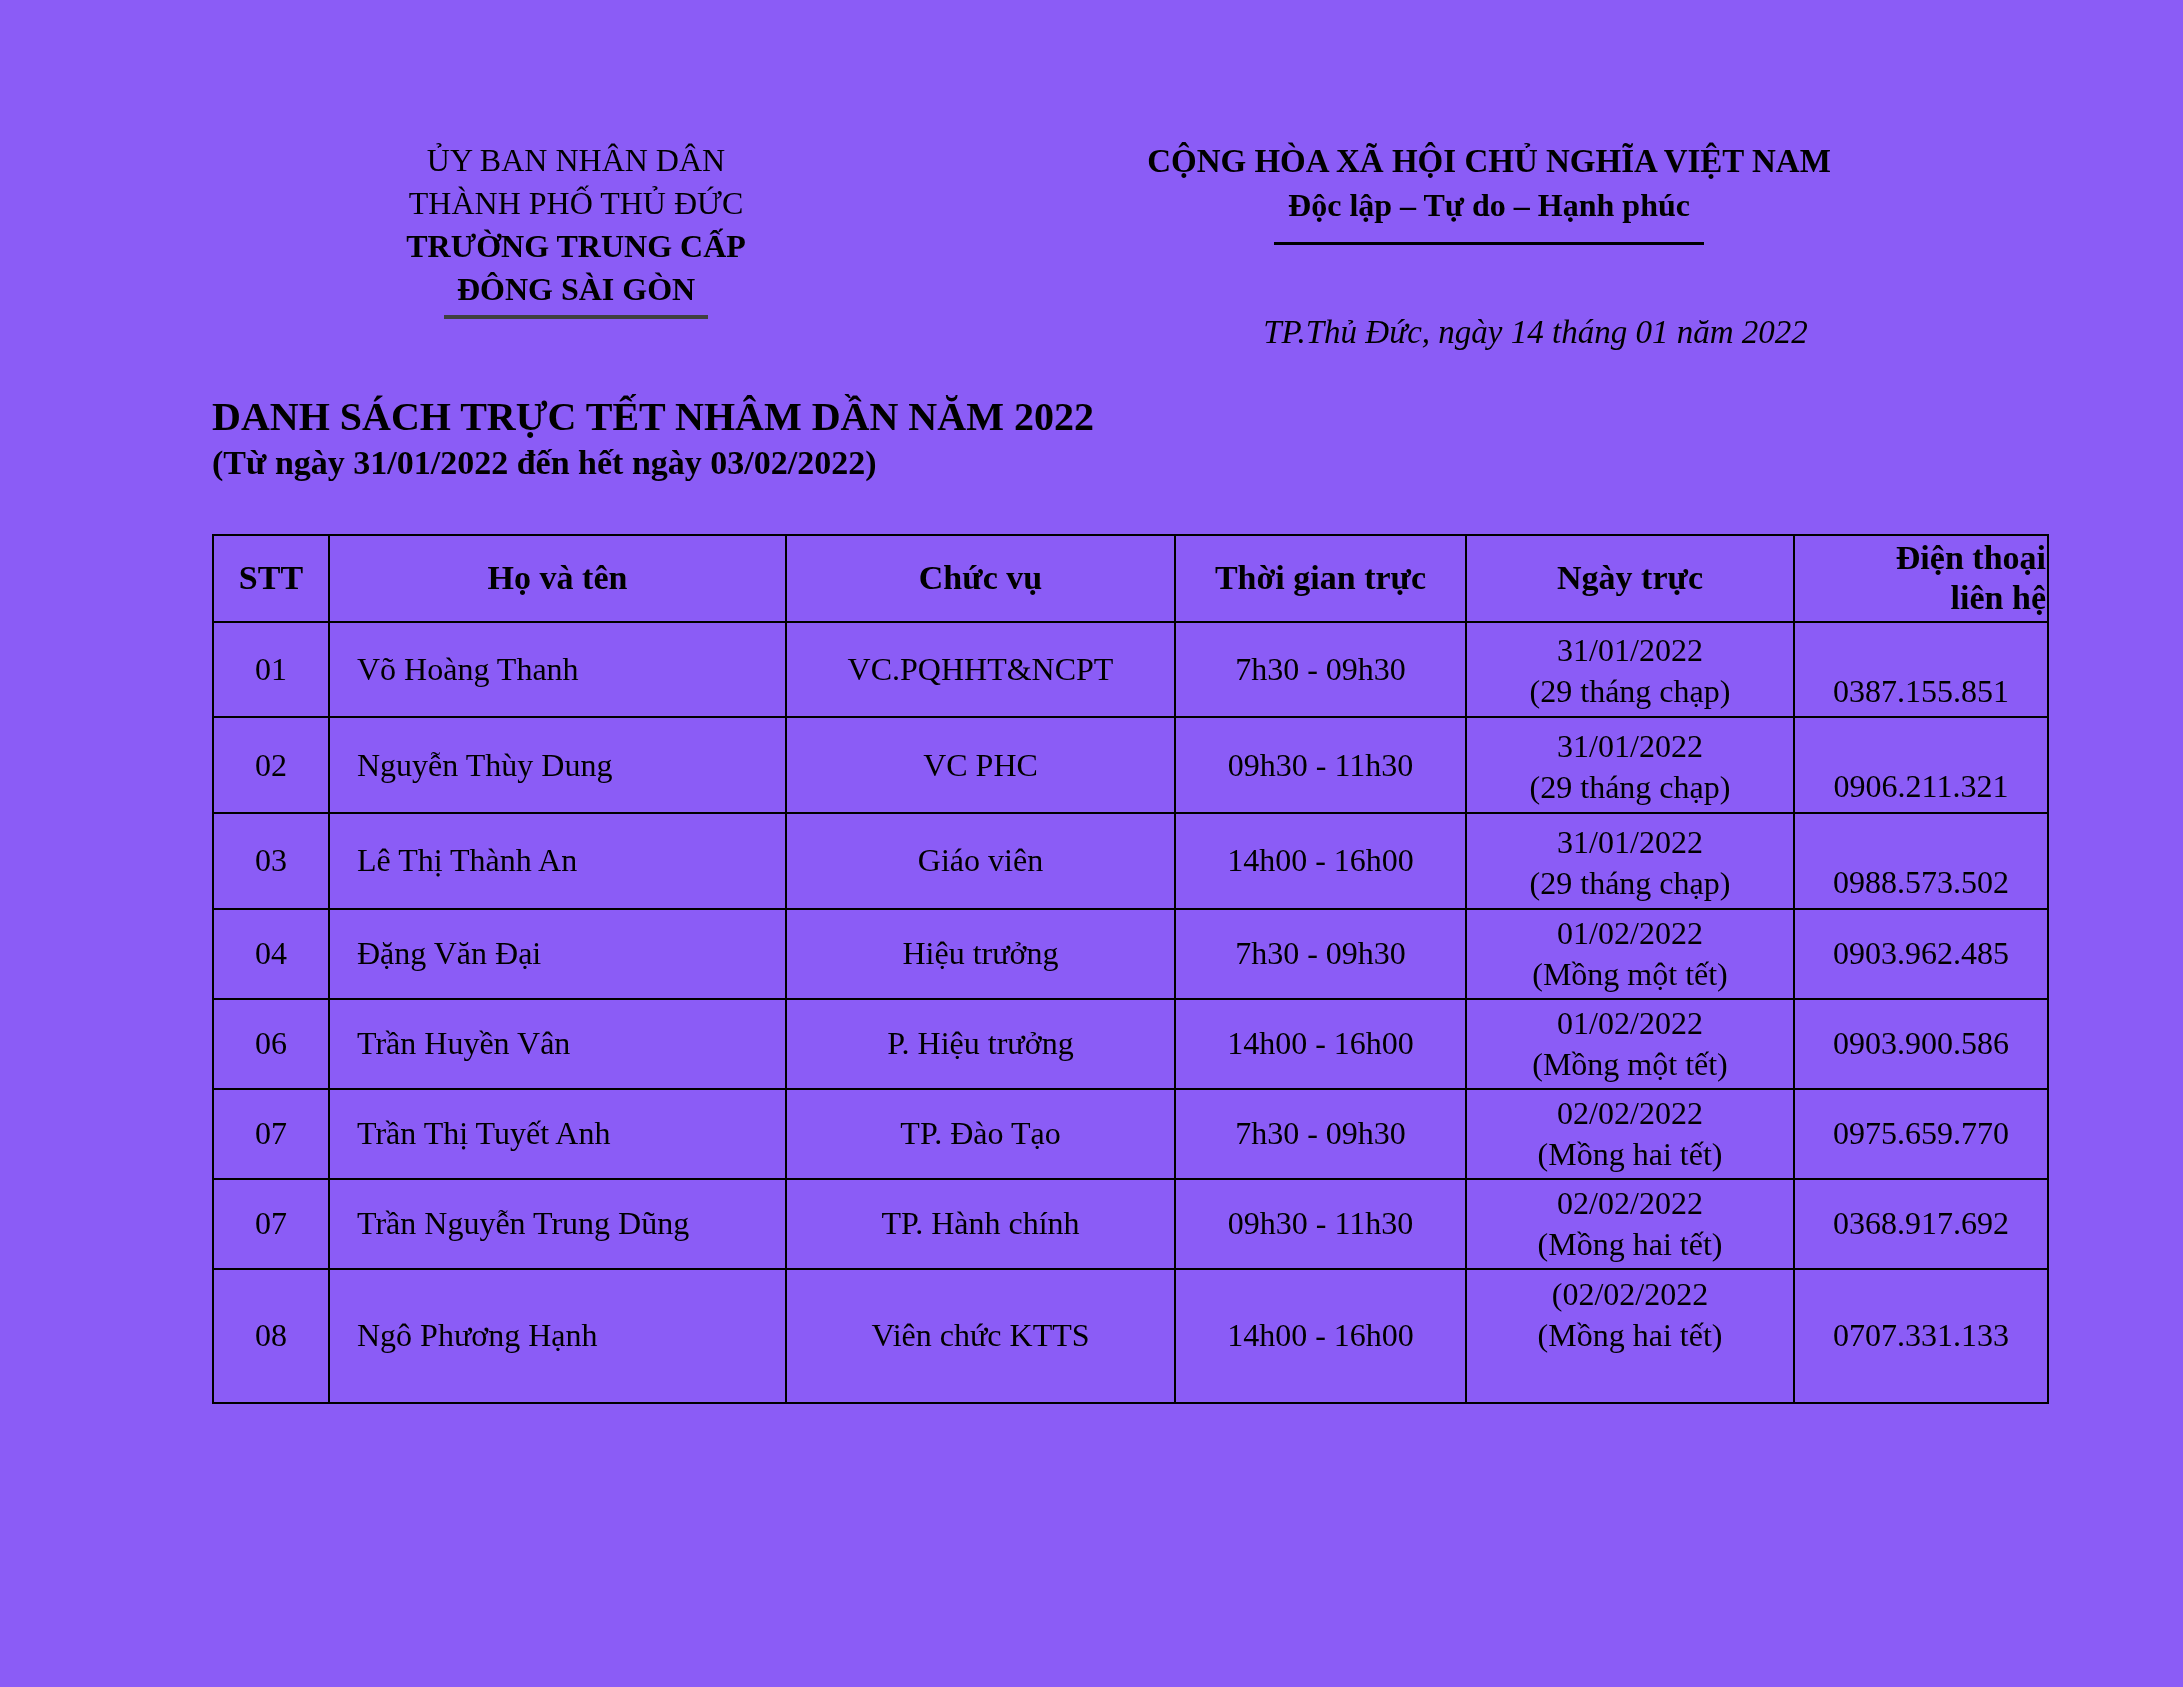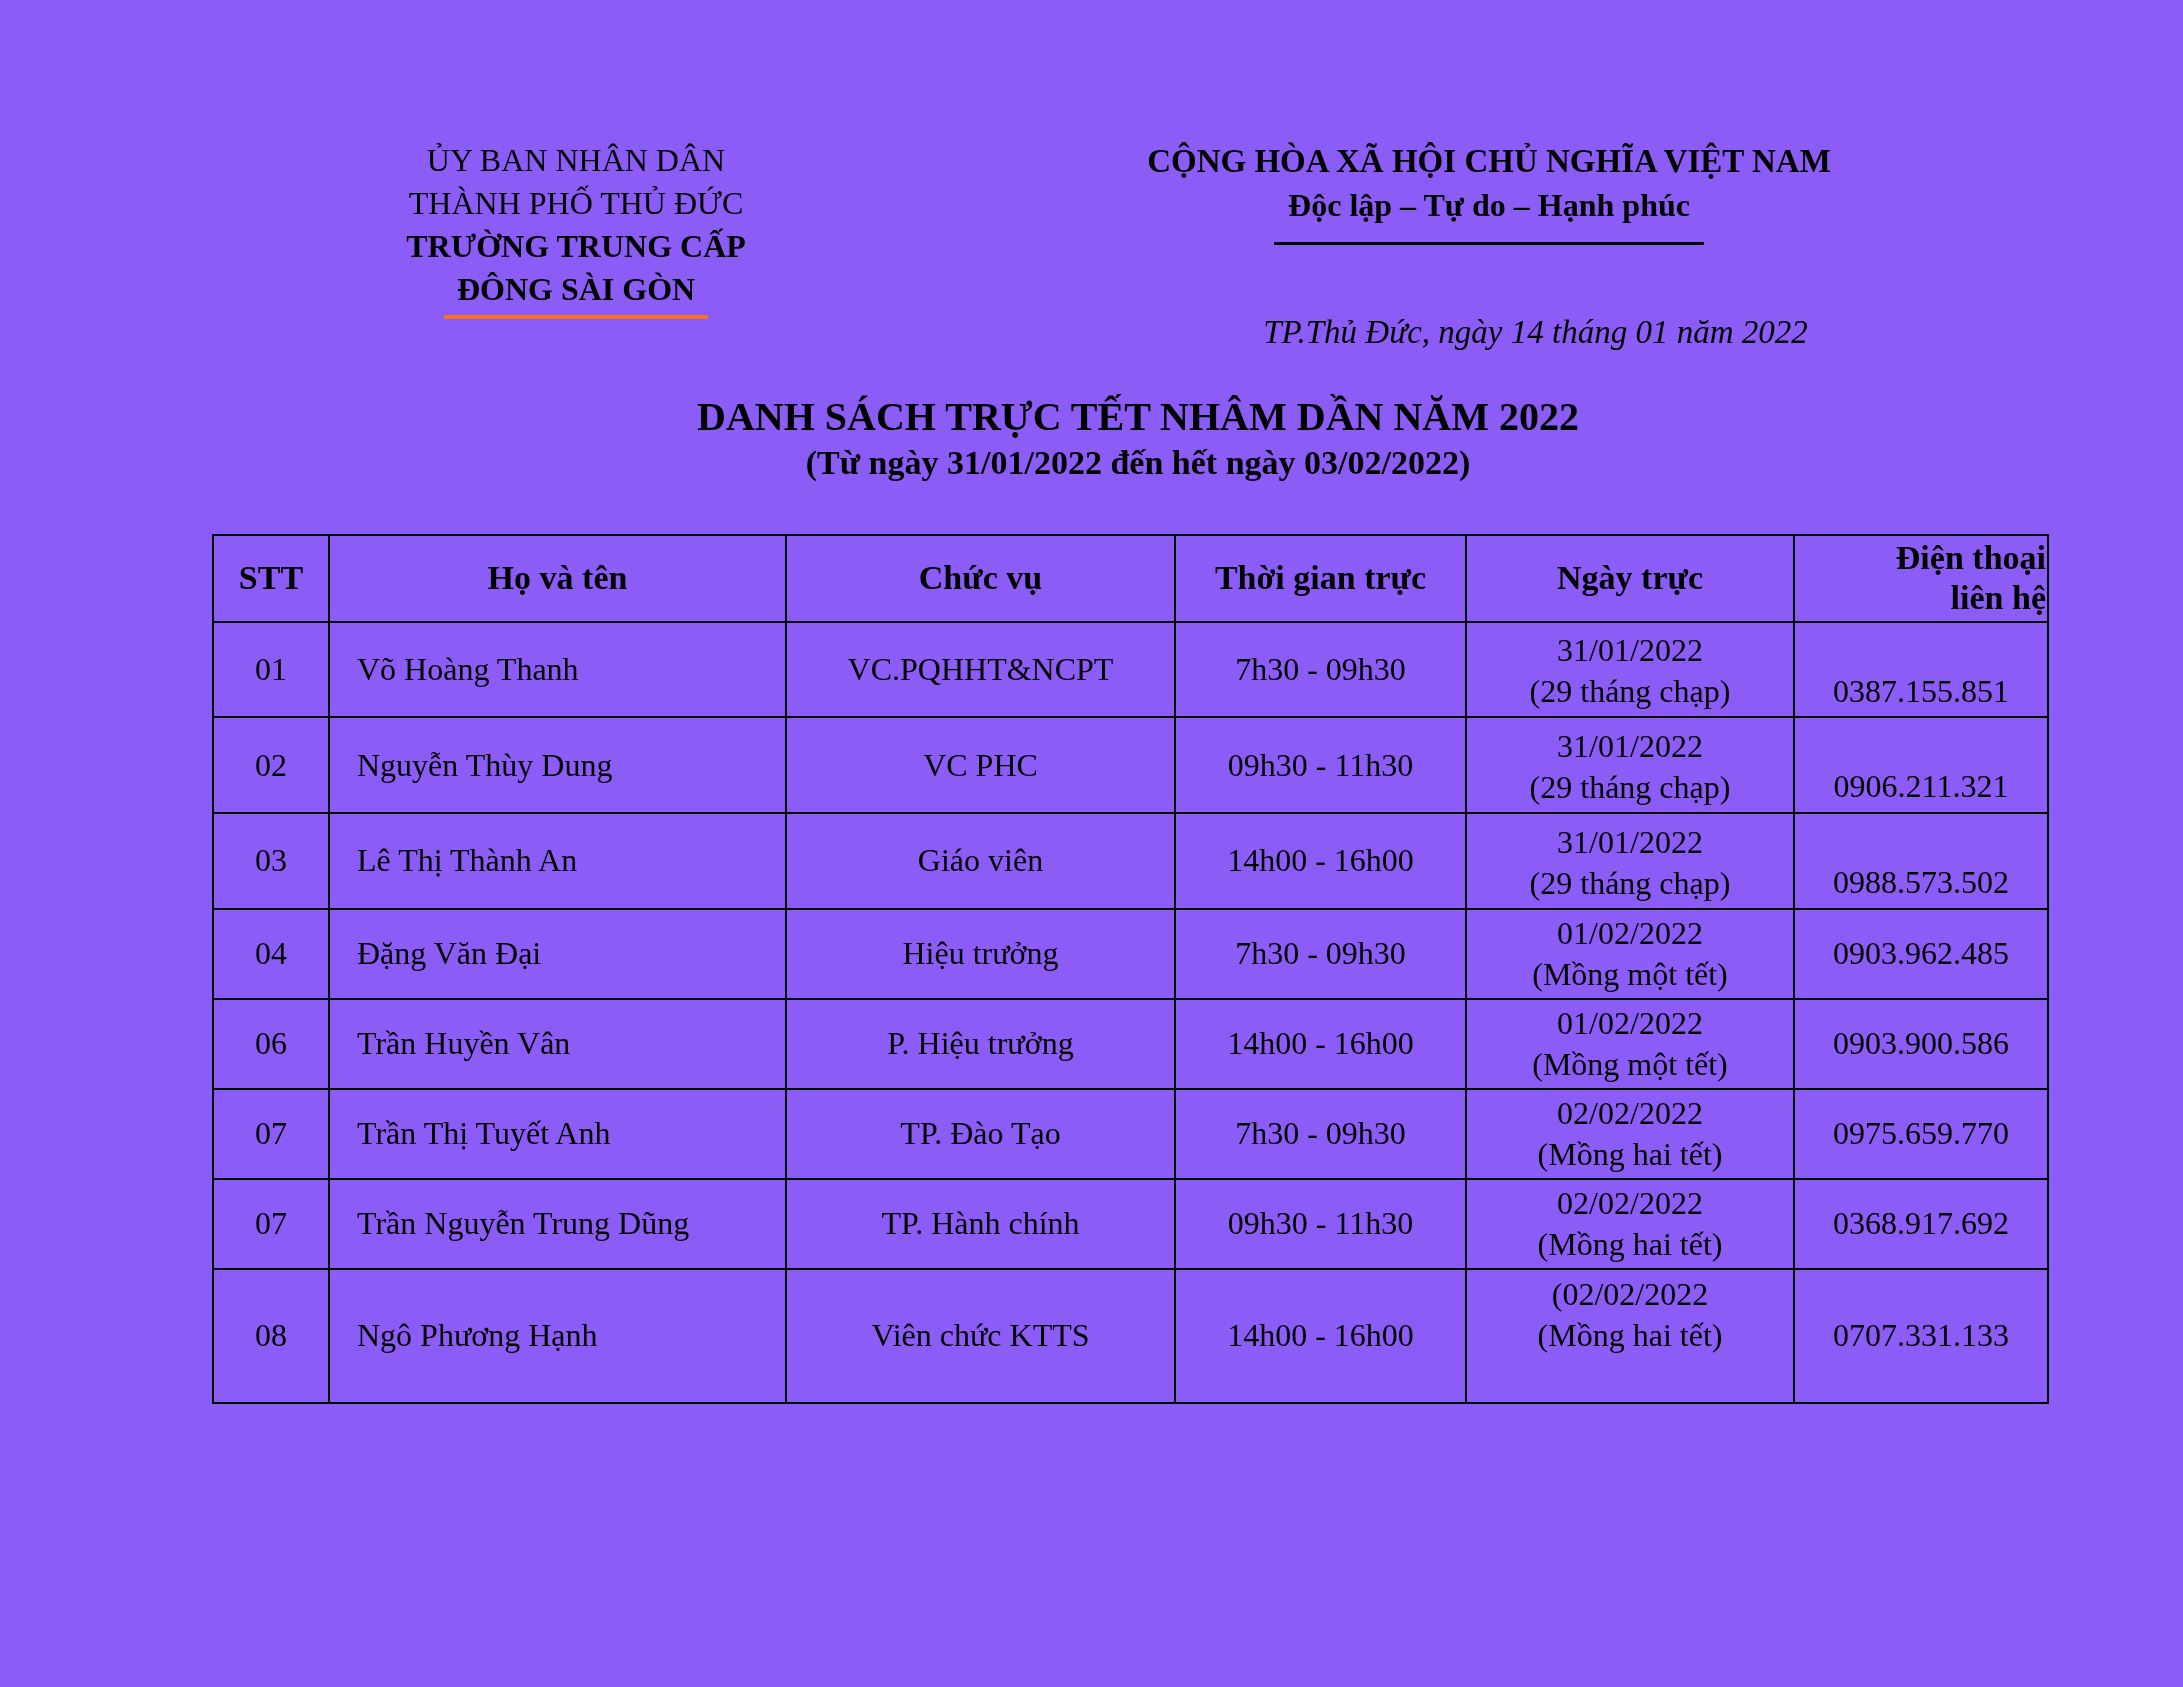--- a/index.html
+++ b/index.html
@@ -20,21 +20,21 @@
   .header-row { display: flex; align-items: flex-start; }
   .org-block {
     width: 728px;
     text-align: center;
     font-size: 32px;
     line-height: 43px;
   }
   .org-line.bold { font-weight: bold; }
   .org-underlined {
     display: inline-block;
-    border-bottom: 4px solid #f97316;
+    border-bottom: 4px solid #404040;
     padding: 0 13.2px 4px 13.2px;
   }
   .national-block {
     width: 820px;
     margin-left: 139px;
     text-align: center;
   }
   .nat-line1 { font-size: 33px; font-weight: bold; line-height: 44px; white-space: nowrap; }
   .nat-line2 { font-size: 32px; font-weight: bold; line-height: 44px; }
   .nat-underline {
@@ -44,21 +44,21 @@
   }
   .date-line {
     margin-top: 69px;
     padding-left: 93px;
     font-size: 33px;
     font-style: italic;
     white-space: nowrap;
   }
 
   
-  .title-block { margin-top: 42px; text-align: center; }
+  .title-block { margin-top: 42px; }
   .doc-title    { font-size: 40px; font-weight: bold; line-height: 48px; }
   .doc-subtitle { font-size: 34px; font-weight: bold; line-height: 44px; }
 
   
   table.roster {
     border-collapse: collapse;
     table-layout: fixed;
     width: 1835px;
     margin-top: 49px;
     font-size: 32px;

